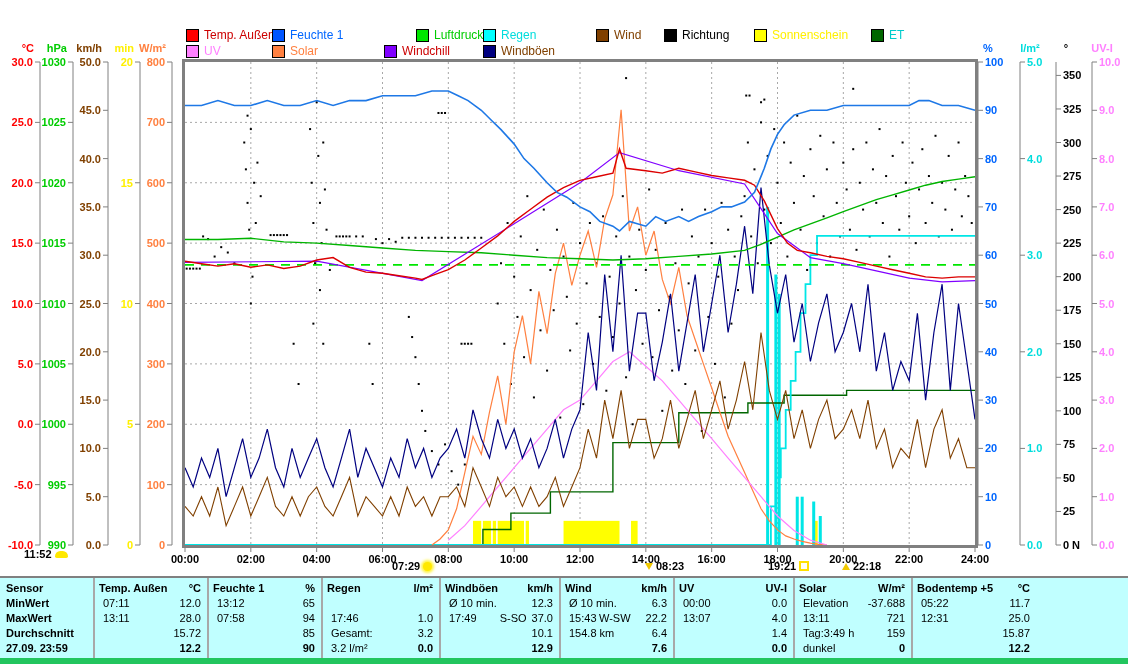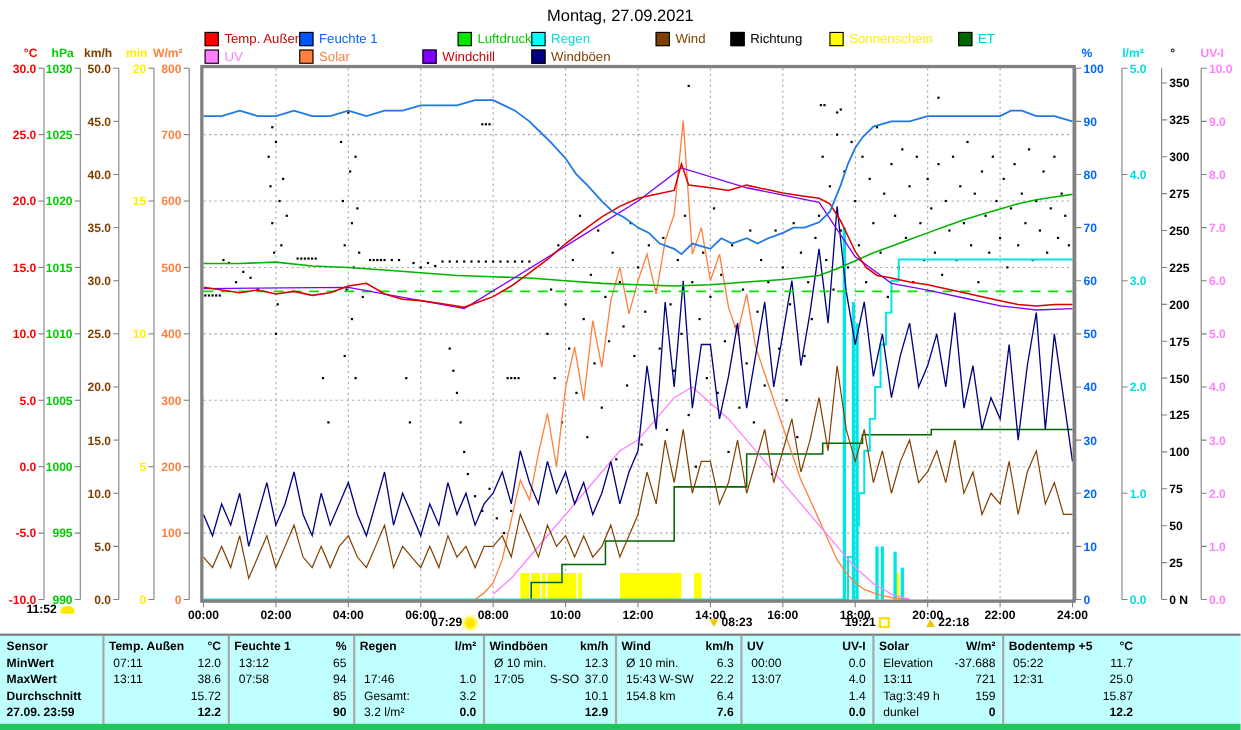--- a/index.html
+++ b/index.html
@@ -24,21 +24,20 @@
   .tu{margin-left:auto;padding-right:3px}
   .tl{padding-left:6px}
   .tm{margin-left:auto}
   .tv{padding-right:3px}
   .tvauto{margin-left:auto;padding-right:3px}
 </style>
 </head>
 <body>
 
 <div class="screen">
-  <div class="title">Montag, 27.09.2021</div>
   <div id="legend">
       <div class="litem" style="left: 186px; top: 28px;">
         <span class="lbox" style="background: rgb(255, 0, 0);"></span>
         <span style="color: rgb(204, 0, 0);">Temp. Außen</span>
       </div>
       <div class="litem" style="left: 272px; top: 28px;">
         <span class="lbox" style="background: rgb(0, 85, 255);"></span>
         <span style="color: rgb(0, 102, 255);">Feuchte 1</span>
       </div>
       <div class="litem" style="left: 384px; top: 28px; padding-left: 32px;">
@@ -658,21 +657,21 @@
         <div class="trow b">
           <span class="tt">Temp. Außen</span>
           <span class="tu">°C</span>
         </div>
         <div class="trow">
           <span class="tl">07:11</span>
           <span class="tvauto">12.0</span>
         </div>
         <div class="trow">
           <span class="tl">13:11</span>
-          <span class="tvauto">38.6</span>
+          <span class="tvauto">28.0</span>
         </div>
         <div class="trow">
           <span class="tl"></span>
           <span class="tvauto">15.72</span>
         </div>
         <div class="trow">
           <span class="tl"></span>
           <span class="tvauto b">12.2</span>
         </div>
       </div>
@@ -723,21 +722,21 @@
       <div class="tcol" style="left: 443px; width: 113px;">
         <div class="trow b">
           <span class="tt">Windböen</span>
           <span class="tu">km/h</span>
         </div>
         <div class="trow">
           <span class="tl">Ø 10 min.</span>
           <span class="tvauto">12.3</span>
         </div>
         <div class="trow">
-          <span class="tl">17:05</span>
+          <span class="tl">17:49</span>
           <span class="tm">S-SO</span>
           <span class="tv" style="margin-left: 5px;">37.0</span>
         </div>
         <div class="trow">
           <span class="tl"></span>
           <span class="tvauto">10.1</span>
         </div>
         <div class="trow">
           <span class="tl"></span>
           <span class="tvauto b">12.9</span>

